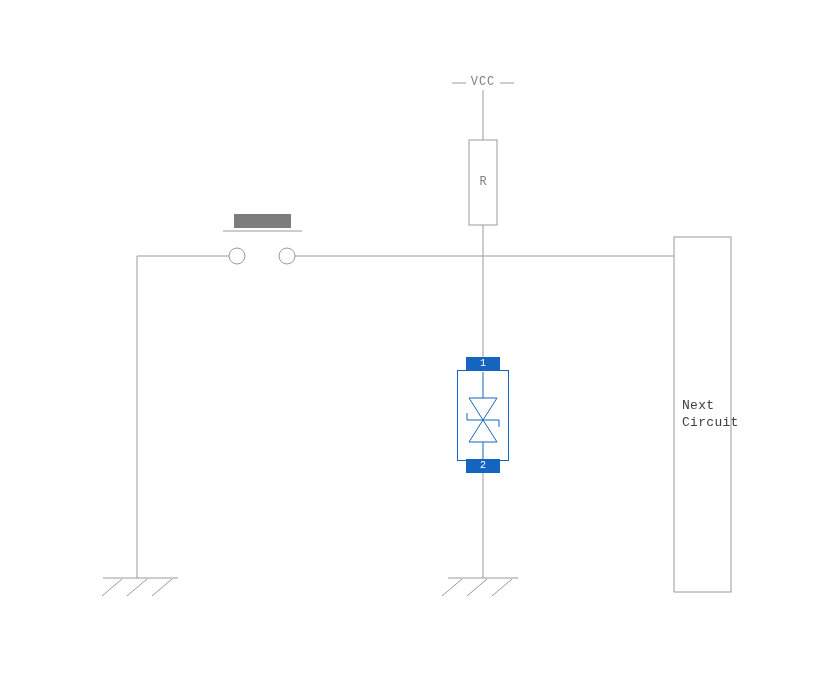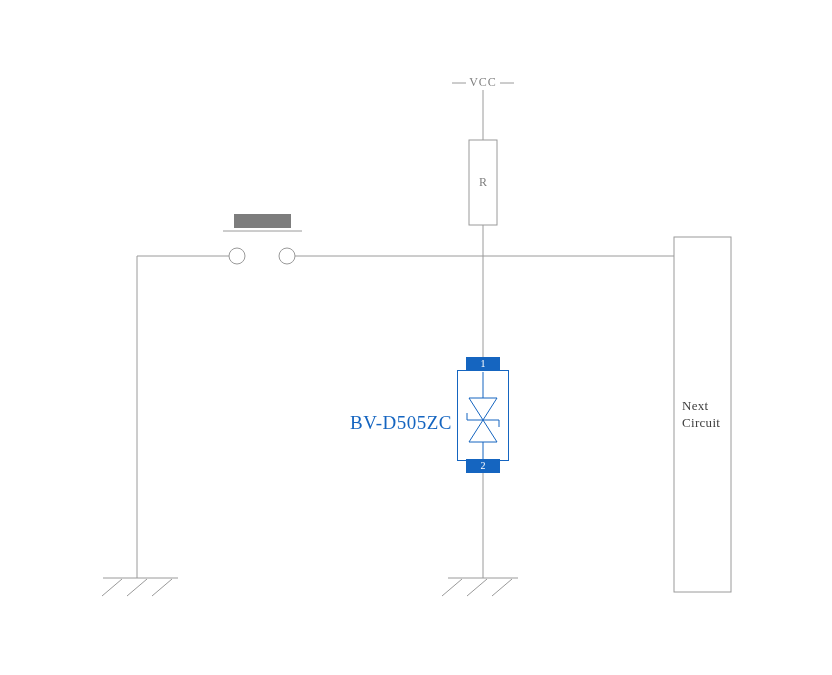--- a/index.html
+++ b/index.html
@@ -1,21 +1,21 @@
 <!DOCTYPE html>
 <html><head>
 <meta charset="utf-8">
 <style>
   html, body { margin: 0; padding: 0; background: #ffffff; }
   .canvas {
     position: relative;
     width: 832px;
     height: 666px;
     background: #ffffff;
-    font-family: Liberation Serif, serif;
+    font-family: Liberation Mono, monospace;
     overflow: hidden;
   }
   svg.layer { position: absolute; left: 0; top: 0; }
   svg.layer path, svg.layer rect, svg.layer circle {
     stroke: #9a9a9a;
     stroke-width: 1;
     fill: none;
   }
   svg.layer .accent-stroke { stroke: #1565c0; }
   svg.layer .accent-fill   { fill: #1565c0; stroke: none; }
@@ -99,15 +99,14 @@
       <rect class="accent-fill" x="466" y="357" width="34" height="14"></rect>
       <rect class="accent-fill" x="466" y="459" width="34" height="14"></rect>
     </g>
   </svg>
 
   <div class="lbl lbl-vcc">VCC</div>
   <div class="lbl lbl-r">R</div>
   <div class="lbl lbl-pin lbl-pin1">1</div>
   <div class="lbl lbl-pin lbl-pin2">2</div>
   <div class="lbl lbl-next">Next Circuit</div>
-  <div class="lbl lbl-comp">BV-D505ZC</div>
 
 </div>
 
 </body></html>

